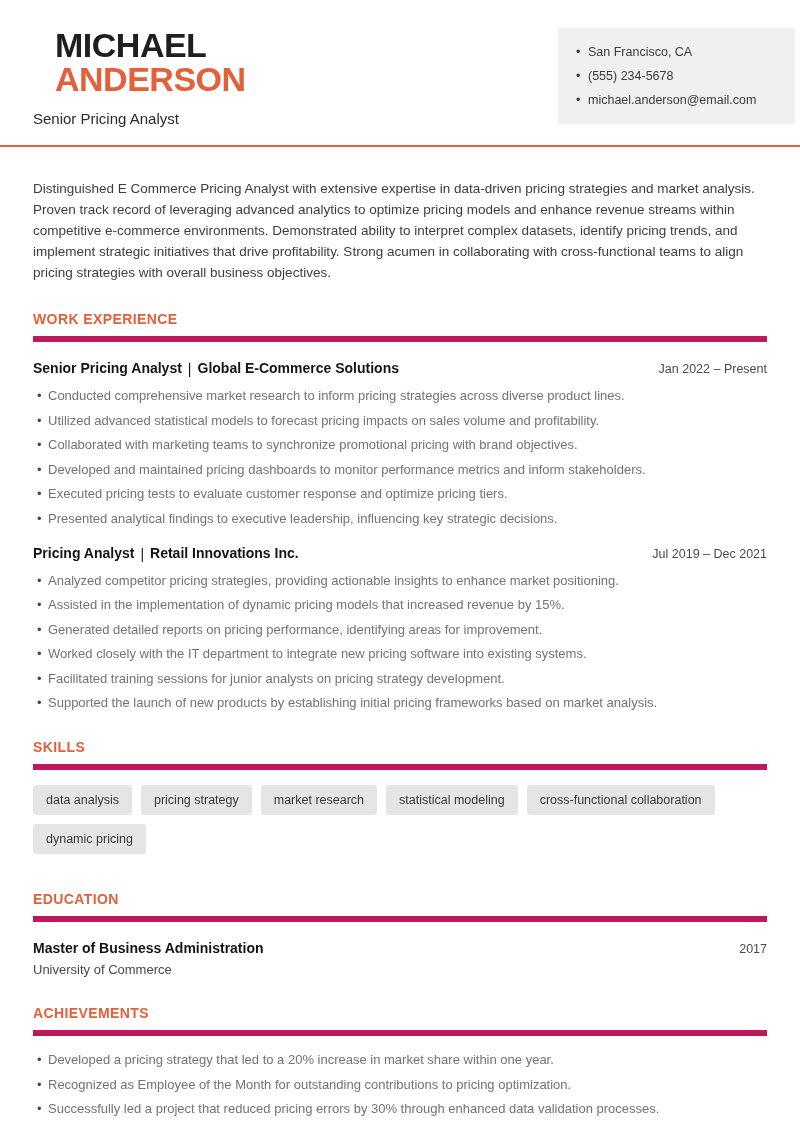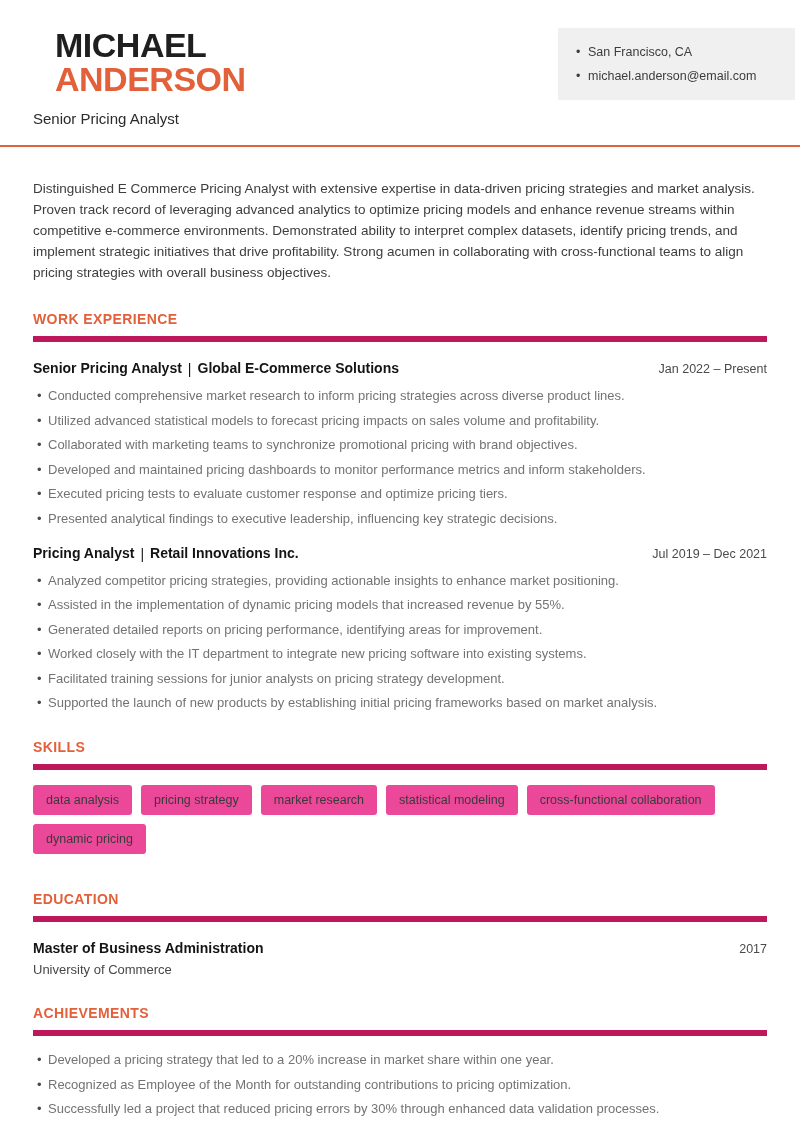--- a/index.html
+++ b/index.html
@@ -114,21 +114,21 @@
   .bullets li::before {
     content: "•";
     position: absolute;
     left: 4px;
     color: #4a4a4a;
   }
 
   
   .pill-row { margin-top: 15px; display: flex; flex-wrap: wrap; }
   .pill {
-    background: #ec4899;
+    background: #e5e5e5;
     border-radius: 3px;
     padding: 8px 13px;
     margin: 0 9px 9px 0;
     font-size: 12.5px;
     color: #3a3a3a;
     white-space: nowrap;
   }
 
   
   .edu-school {
@@ -146,20 +146,21 @@
     <div class="name-block">
       <div class="name">
         <div class="first-name">MICHAEL</div>
         <div class="last-name">ANDERSON</div>
       </div>
       <div class="headline">Senior Pricing Analyst</div>
     </div>
     <div class="contact-box">
       <ul>
         <li>San Francisco, CA</li>
+        <li>(555) 234-5678</li>
         <li>michael.anderson@email.com</li>
       </ul>
     </div>
   </div>
 
   <div class="content">
 
     <p class="summary">Distinguished E Commerce Pricing Analyst with extensive expertise in data-driven pricing strategies and market analysis. Proven track record of leveraging advanced analytics to optimize pricing models and enhance revenue streams within competitive e-commerce environments. Demonstrated ability to interpret complex datasets, identify pricing trends, and implement strategic initiatives that drive profitability. Strong acumen in collaborating with cross-functional teams to align pricing strategies with overall business objectives.</p>
 
     <div class="section">
@@ -184,21 +185,21 @@
 
       <div class="entry">
         <div class="entry-header">
           <div class="entry-title">
             <span>Pricing Analyst</span><span class="sep">|</span><span>Retail Innovations Inc.</span>
           </div>
           <span class="entry-dates">Jul 2019 – Dec 2021</span>
         </div>
         <ul class="bullets">
           <li>Analyzed competitor pricing strategies, providing actionable insights to enhance market positioning.</li>
-          <li>Assisted in the implementation of dynamic pricing models that increased revenue by 55%.</li>
+          <li>Assisted in the implementation of dynamic pricing models that increased revenue by 15%.</li>
           <li>Generated detailed reports on pricing performance, identifying areas for improvement.</li>
           <li>Worked closely with the IT department to integrate new pricing software into existing systems.</li>
           <li>Facilitated training sessions for junior analysts on pricing strategy development.</li>
           <li>Supported the launch of new products by establishing initial pricing frameworks based on market analysis.</li>
         </ul>
       </div>
     </div>
 
     <div class="section">
       <h2 class="section-heading">SKILLS</h2>

